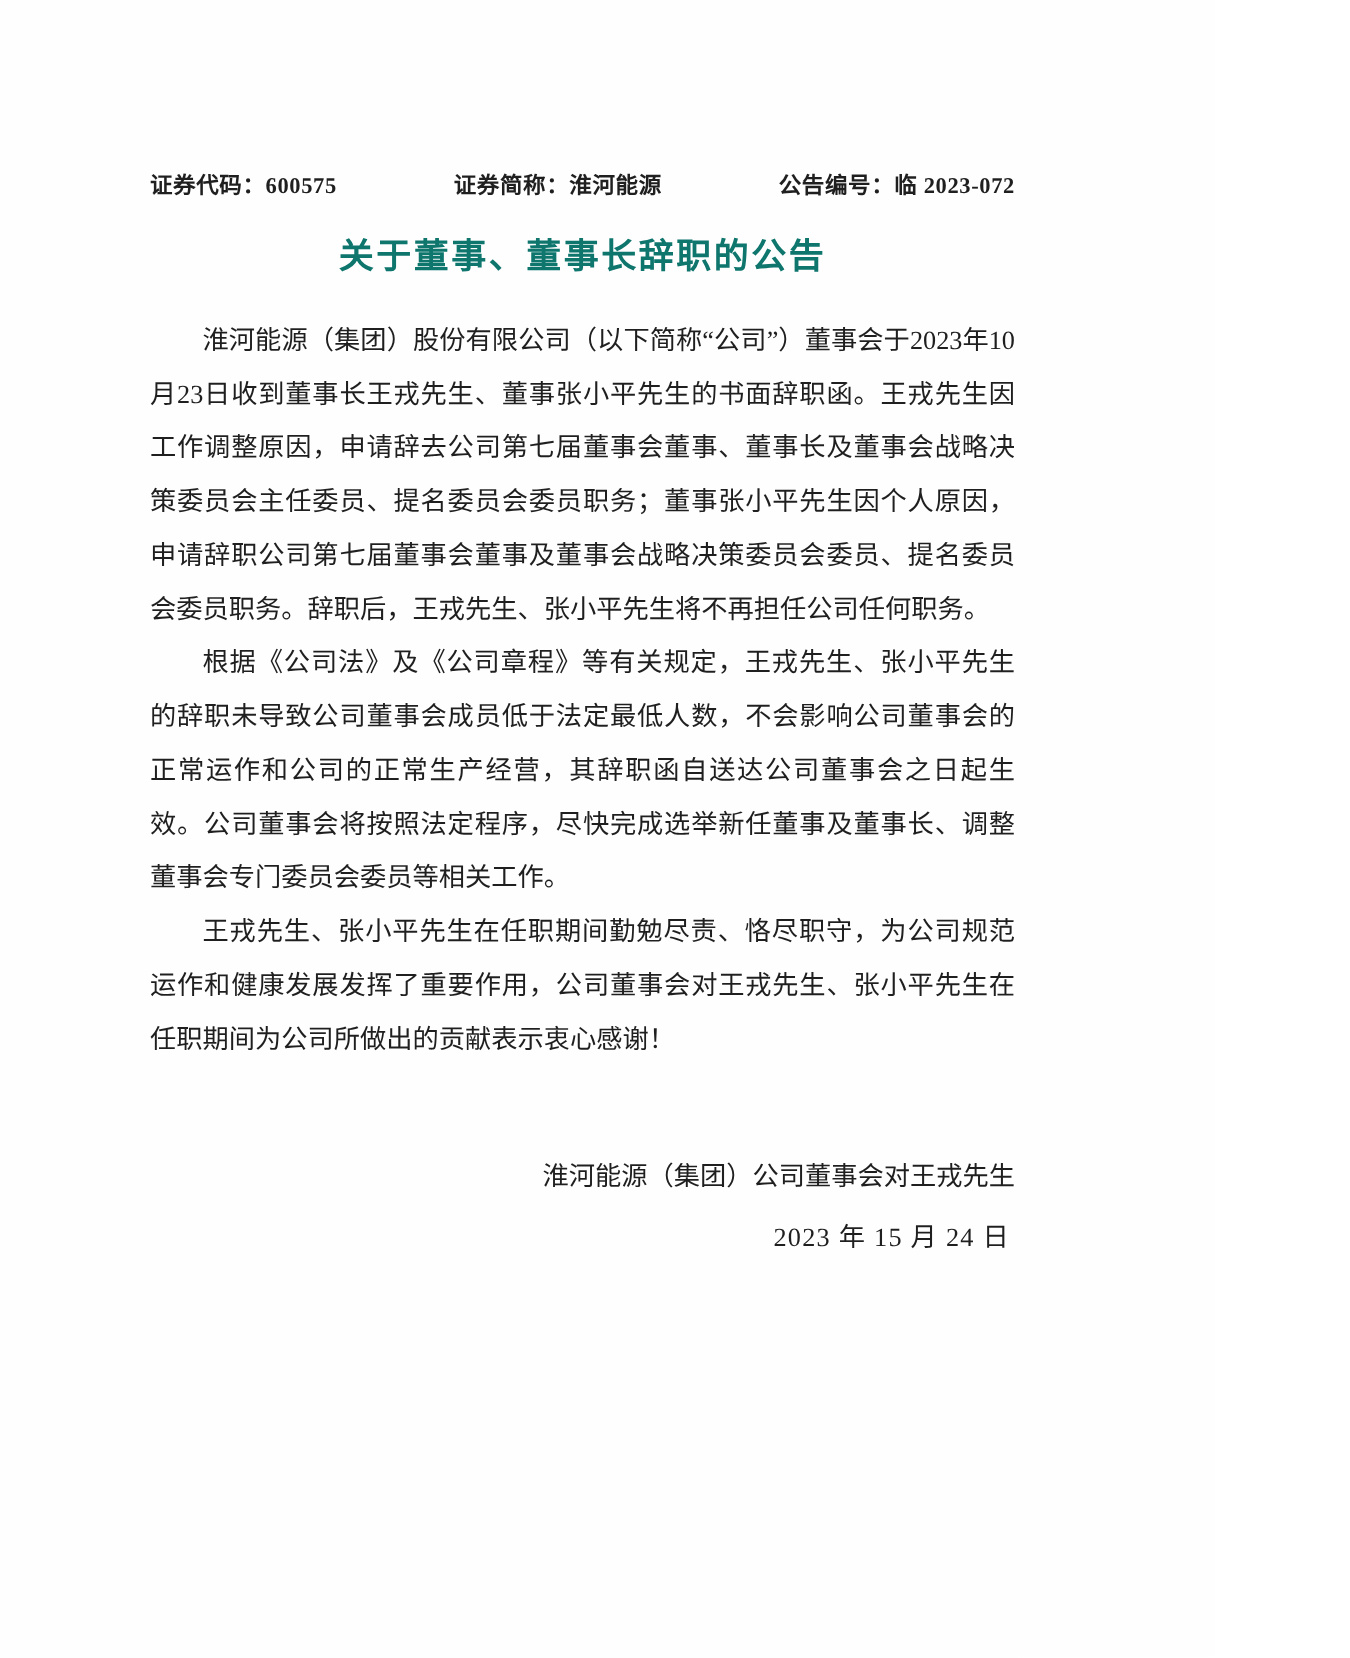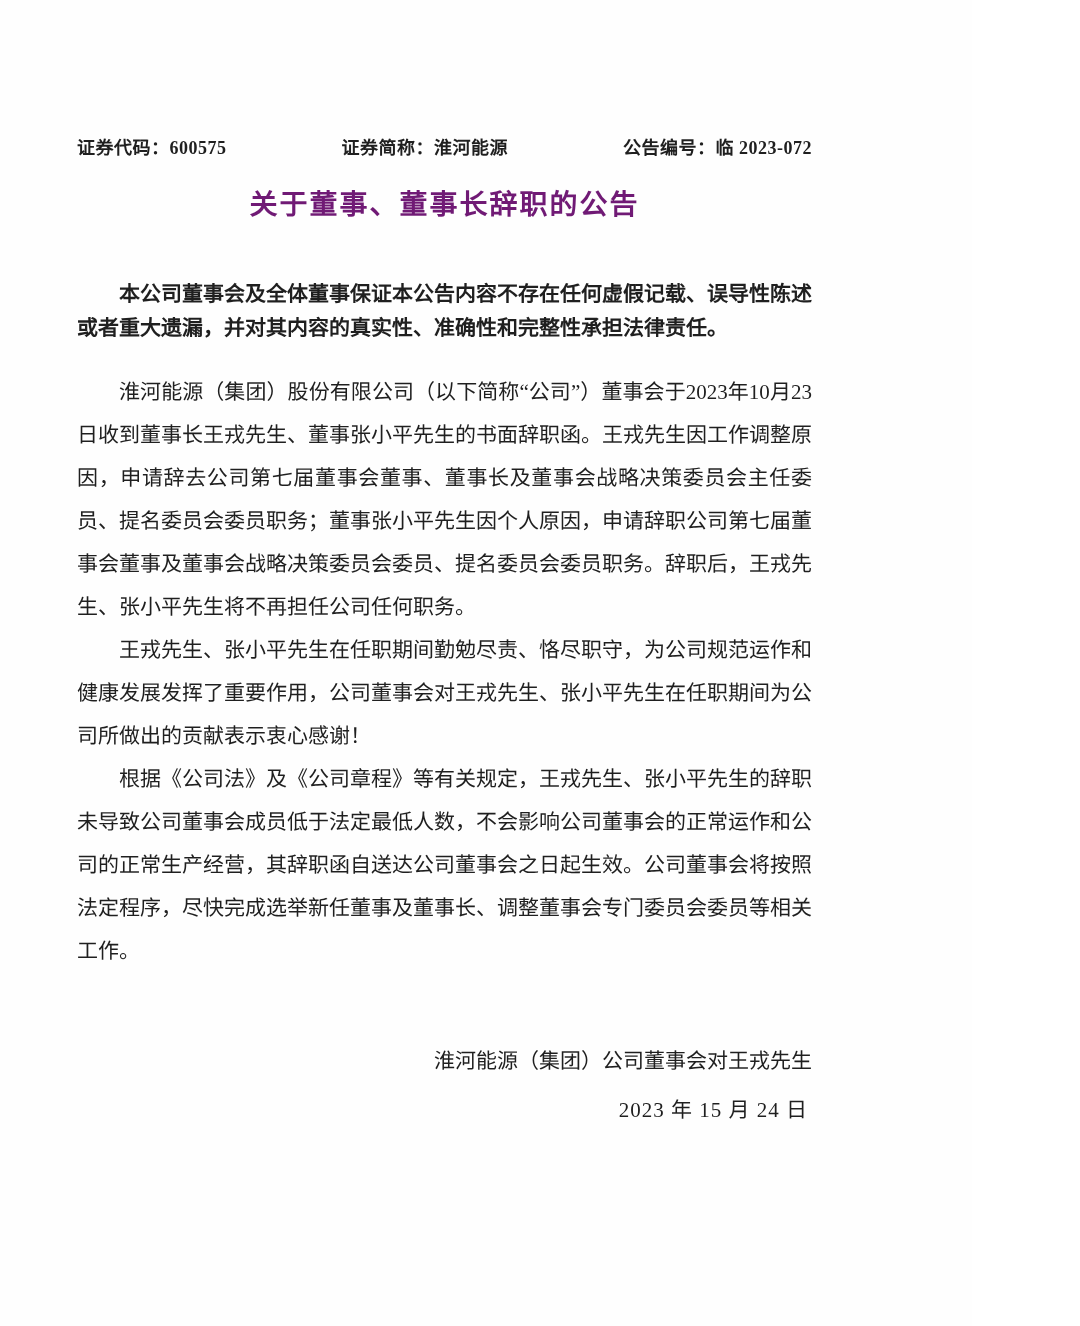--- a/index.html
+++ b/index.html
@@ -7,21 +7,21 @@
     padding: 0;
     background: #ffffff;
     overflow: hidden;
   }
   .page {
     position: relative;
     width: 972px;
     height: 1326px;
     background: #fefefe;
     box-sizing: border-box;
-    padding: 0 160px 0 77px;
+    padding: 0 160px 0 120px;
     font-family: "Liberation Serif", "DejaVu Serif", serif;
     color: #1f1f1f;
   }
   .header-row {
     display: flex;
     justify-content: space-between;
     align-items: baseline;
     padding-top: 133px;
     font-size: 18px;
     font-weight: bold;
@@ -85,27 +85,26 @@
 <body>
 
 <div class="page" style="background: rgb(254, 254, 254); color: rgb(31, 31, 31);">
 
   <div class="header-row">
     <span>证券代码：600575</span>
     <span>证券简称：淮河能源</span>
     <span>公告编号：临 2023-072</span>
   </div>
 
-  <h2 class="title-2" style="color: #701a75;">关于董事、董事长辞职的公告</h2>
+  <h2 class="title-2" style="color: #0f766e;">关于董事、董事长辞职的公告</h2>
 
-  <p class="declaration">本公司董事会及全体董事保证本公告内容不存在任何虚假记载、误导性陈述或者重大遗漏，并对其内容的真实性、准确性和完整性承担法律责任。</p>
 
   <p class="body-para first">淮河能源（集团）股份有限公司（以下简称“公司”）董事会于2023年10月23日收到董事长王戎先生、董事张小平先生的书面辞职函。王戎先生因工作调整原因，申请辞去公司第七届董事会董事、董事长及董事会战略决策委员会主任委员、提名委员会委员职务；董事张小平先生因个人原因，申请辞职公司第七届董事会董事及董事会战略决策委员会委员、提名委员会委员职务。辞职后，王戎先生、张小平先生将不再担任公司任何职务。</p>
+  <p class="body-para">根据《公司法》及《公司章程》等有关规定，王戎先生、张小平先生的辞职未导致公司董事会成员低于法定最低人数，不会影响公司董事会的正常运作和公司的正常生产经营，其辞职函自送达公司董事会之日起生效。公司董事会将按照法定程序，尽快完成选举新任董事及董事长、调整董事会专门委员会委员等相关工作。</p>
   <p class="body-para">王戎先生、张小平先生在任职期间勤勉尽责、恪尽职守，为公司规范运作和健康发展发挥了重要作用，公司董事会对王戎先生、张小平先生在任职期间为公司所做出的贡献表示衷心感谢！</p>
-  <p class="body-para">根据《公司法》及《公司章程》等有关规定，王戎先生、张小平先生的辞职未导致公司董事会成员低于法定最低人数，不会影响公司董事会的正常运作和公司的正常生产经营，其辞职函自送达公司董事会之日起生效。公司董事会将按照法定程序，尽快完成选举新任董事及董事长、调整董事会专门委员会委员等相关工作。</p>
 
 
   <div class="signature-block">
     <div class="signature-company">淮河能源（集团）公司董事会对王戎先生</div>
     <div class="signature-date">2023 年 15 月 24 日</div>
   </div>
 
 </div>
 
 </body></html>

